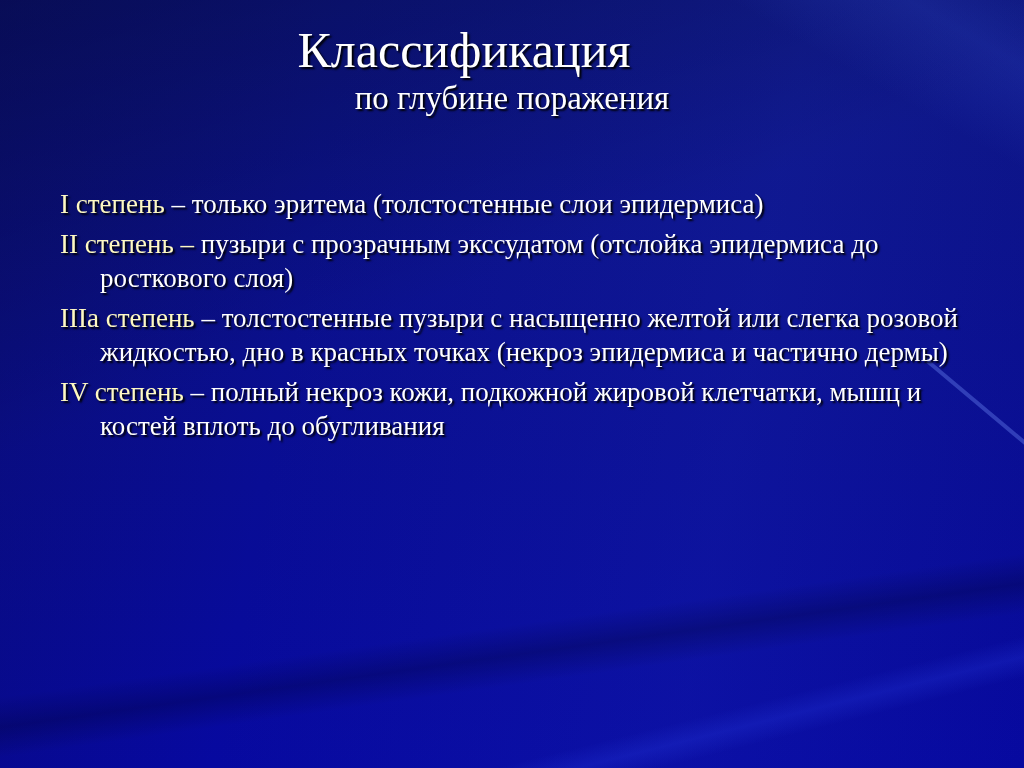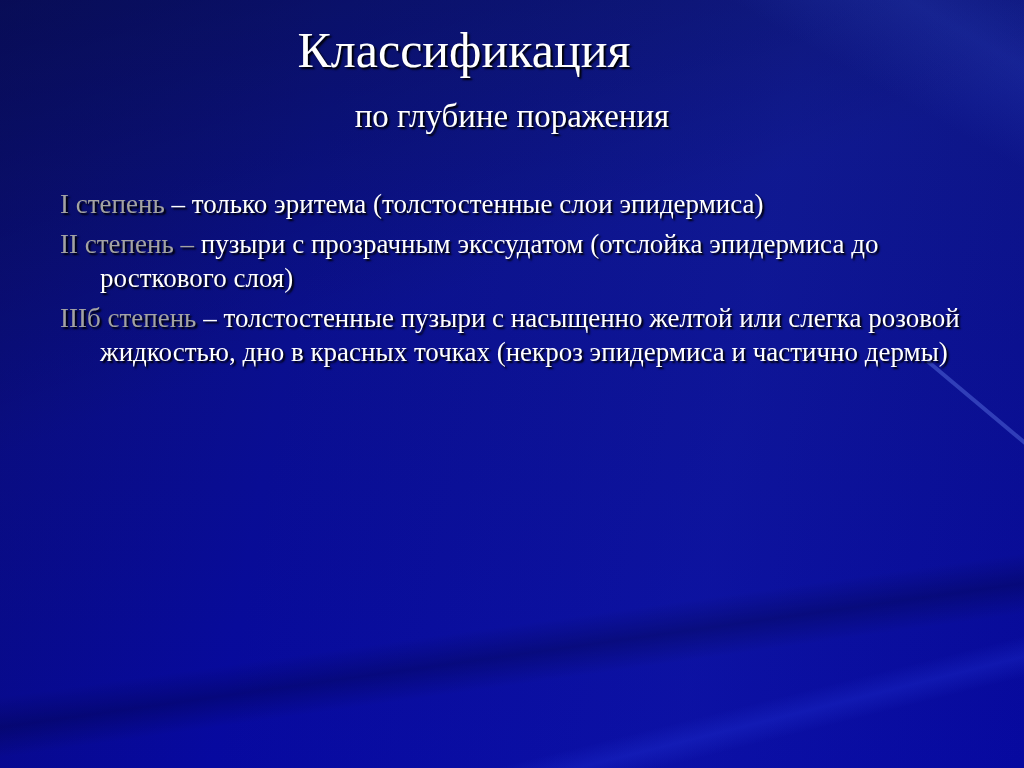--- a/index.html
+++ b/index.html
@@ -19,44 +19,45 @@
   .s1 { left:560px; top:-60px; width:800px; height:180px; transform:rotate(30deg); background:linear-gradient(180deg, rgba(60,90,220,0) 0%, rgba(60,90,220,0.18) 50%, rgba(60,90,220,0) 100%); }
   .s2 { left:-100px; top:620px; width:1300px; height:60px; transform:rotate(-8deg); background:linear-gradient(180deg, rgba(0,0,50,0) 0%, rgba(0,0,50,0.3) 50%, rgba(0,0,50,0) 100%); }
   .s3 { left:400px; top:680px; width:900px; height:40px; transform:rotate(-14deg); background:linear-gradient(180deg, rgba(40,60,230,0) 0%, rgba(40,60,230,0.25) 50%, rgba(40,60,230,0) 100%); }
   .s4 { left:900px; top:420px; width:200px; height:4px; transform:rotate(40deg); background:rgba(120,150,255,0.35); }
   .title {
     position:absolute; left:0; width:928px; top:22px; text-align:center;
     color:#ffffff; font-size:50px; line-height:56px;
     text-shadow: 2px 2px 2px #000;
   }
   .subtitle {
-    position:absolute; left:0; width:1024px; top:96px; text-align:center;
+    position:absolute; left:0; width:1024px; top:78px; text-align:center;
     color:#ffffff; font-size:33px; line-height:40px;
     text-shadow: 2px 2px 2px #000;
   }
   .body {
     position:absolute; left:60px; top:187px; width:920px;
   }
   .item {
     color:#ffffff; font-size:27px; line-height:34.5px;
     padding-left:40px; text-indent:-40px;
     margin-bottom:5px;
     text-shadow: 2px 2px 2px #000;
   }
-  .deg { color:#a3a3a3; }
+  .deg { color:#fef9c3; }
 </style>
 </head>
 <body>
 
 <div class="bg"></div>
 <div class="streak s1"></div>
 <div class="streak s2"></div>
 <div class="streak s3"></div>
 <div class="streak s4"></div>
 
 <div class="title">Классификация</div>
 <div class="subtitle">по глубине поражения</div>
 
 <div class="body">
   <div class="item"><span class="deg">I степень</span><span> –</span><span> только эритема (толстостенные слои эпидермиса)</span></div>
   <div class="item"><span class="deg">II степень –</span><span> пузыри с прозрачным экссудатом (отслойка эпидермиса до росткового слоя)</span></div>
-  <div class="item"><span class="deg">IIIб степень</span><span> –</span><span> толстостенные пузыри с насыщенно желтой или слегка розовой жидкостью, дно в красных точках (некроз эпидермиса и частично дермы)</span></div>
+  <div class="item"><span class="deg">IIIа степень</span><span> –</span><span> толстостенные пузыри с насыщенно желтой или слегка розовой жидкостью, дно в красных точках (некроз эпидермиса и частично дермы)</span></div>
+  <div class="item"><span class="deg">IV степень</span><span> –</span><span> полный некроз кожи, подкожной жировой клетчатки, мышц и костей вплоть до обугливания</span></div>
 </div>
 
 </body></html>

